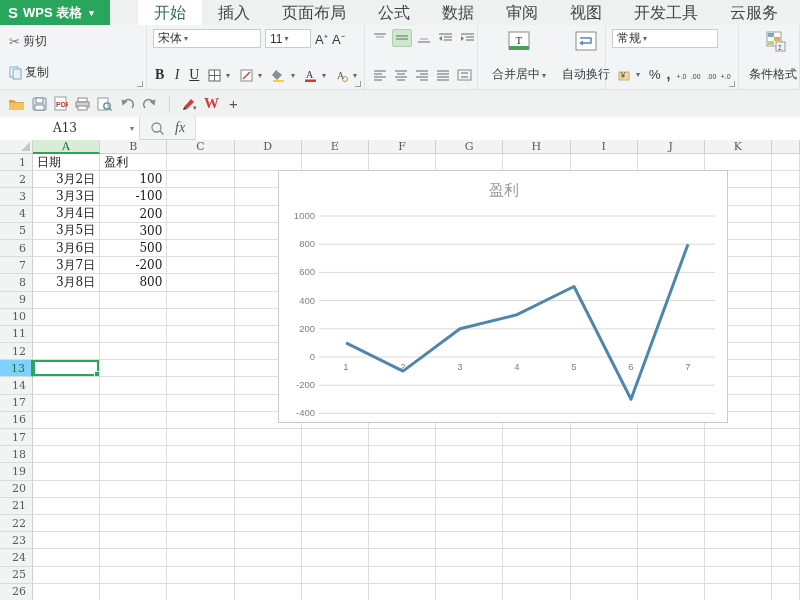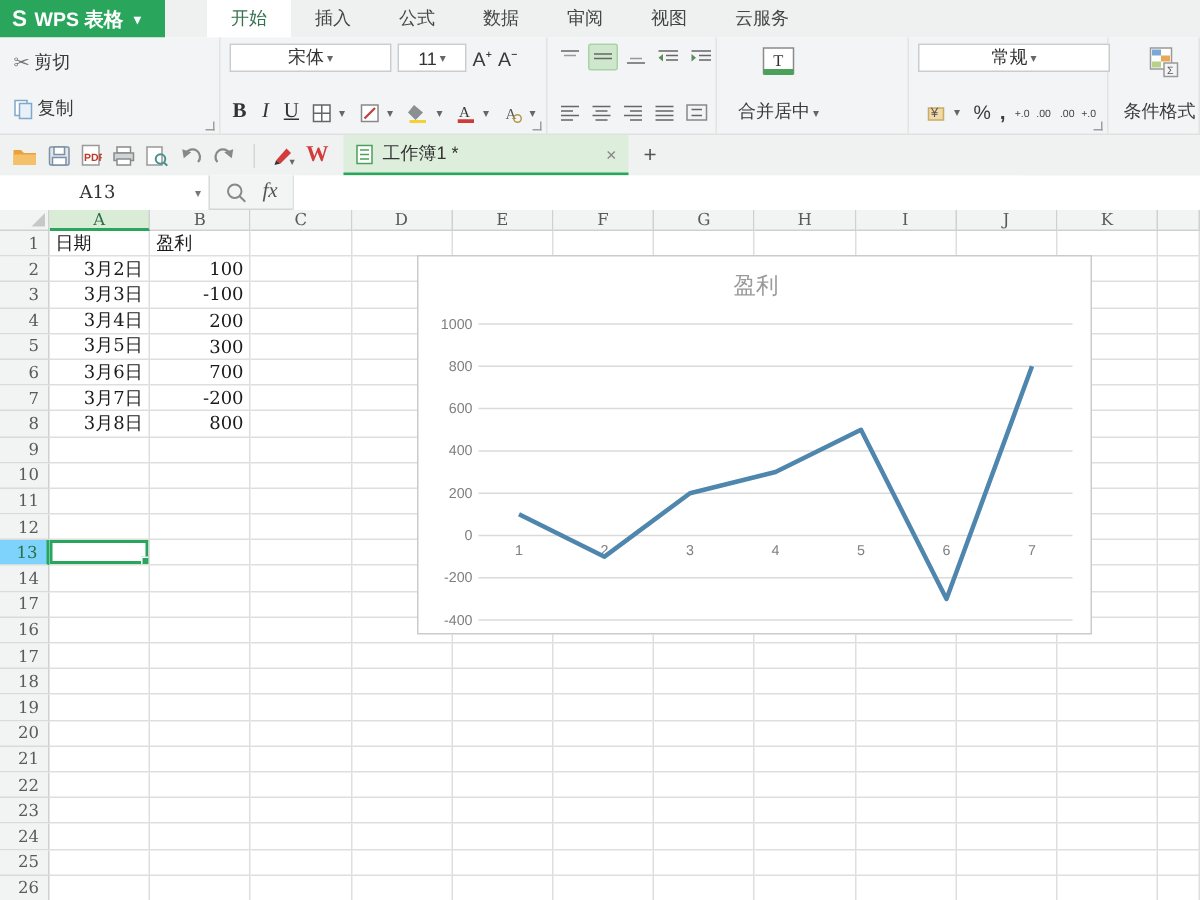--- a/index.html
+++ b/index.html
@@ -6,32 +6,32 @@
   html,body { width:800px; height:600px; font-family:"Liberation Sans", sans-serif; background:#fff; overflow:hidden; }
   .abs { position:absolute; }
   #stage { position:relative; width:800px; height:600px; background:#fff; }
 
   
   #titlebar { left:0; top:0; width:800px; height:25px; background:#eff1f1; }
   #brand { left:0; top:0; width:110px; height:25px; background:#2aa65c; color:#fff; display:flex; align-items:center; gap:5px; padding-left:8px; font-size:13px; font-weight:bold; }
   #brand .slogo { font-size:15px; font-weight:bold; }
   #brand .caret { font-size:9px; margin-left:2px; }
   #menu-tabs { left:138px; top:0; height:25px; display:flex; }
-  .menu-tab { padding:0 16px; line-height:25px; font-size:12px; color:#454545; cursor:default; }
+  .menu-tab { padding:0 16px; line-height:25px; font-size:16px; color:#454545; cursor:default; }
   .menu-tab.active { background:#fff; color:#34714e; }
 
   
   #ribbon { left:0; top:25px; width:800px; height:65px; background:#f3f4f5; border-bottom:1px solid #dfe1e1; display:flex; }
   .rgroup { height:100%; position:relative; border-right:1px solid #e2e4e4; padding:4px 4px 2px 6px; }
   .launcher { position:absolute; right:3px; bottom:2px; width:6px; height:6px; border-right:1px solid #9aa0a0; border-bottom:1px solid #9aa0a0; }
   .rlabel { font-size:12px; color:#3a3a3a; white-space:nowrap; }
   .dd { font-size:8px; color:#666; margin-left:2px; }
   .iconbtn { display:flex; align-items:center; gap:3px; padding:1px 3px; border-radius:2px; }
   .stackbtn { display:flex; flex-direction:column; align-items:center; justify-content:space-between; padding:2px 4px; height:56px; }
-  .combo { background:#fff; border:1px solid #c9cdcd; height:19px; display:flex; align-items:center; justify-content:center; padding:0 4px; font-size:12px; color:#333; }
+  .combo { background:#fff; border:1px solid #c9cdcd; height:19px; display:flex; align-items:center; justify-content:flex-start; padding:0 4px; font-size:12px; color:#333; }
   .seg { display:flex; align-items:center; gap:6px; }
   svg { display:block; }
 
   
   #g-clip { width:147px; display:flex; gap:6px; }
   #paste-btn { display:flex; flex-direction:column; align-items:center; justify-content:space-between; width:40px; height:56px; padding-top:3px; }
   .clipcol { display:flex; flex-direction:column; justify-content:space-between; height:56px; padding:3px 0; }
 
   
   #g-font { width:218px; display:flex; flex-direction:column; justify-content:space-between; padding-bottom:6px; }
@@ -92,24 +92,26 @@
 
   <div id="titlebar" class="abs">
     <div id="brand" class="abs">
       <span class="slogo">S</span>
       <span>WPS 表格</span>
       <span class="caret">▾</span>
     </div>
     <div id="menu-tabs" class="abs">
         <div class="menu-tab active">开始</div>
         <div class="menu-tab">插入</div>
+        <div class="menu-tab">页面布局</div>
         <div class="menu-tab">公式</div>
         <div class="menu-tab">数据</div>
         <div class="menu-tab">审阅</div>
         <div class="menu-tab">视图</div>
+        <div class="menu-tab">开发工具</div>
         <div class="menu-tab">云服务</div>
       </div>
   </div>
 
   <div id="ribbon" class="abs">
 
     <div class="rgroup" id="g-clip">
       <div class="clipcol">
         <div class="iconbtn">
           <span style="color:#777;font-size:13px;">✂</span>
@@ -269,24 +271,34 @@
       <div class="stackbtn">
         <span>
           <svg width="24" height="22">
               <rect x="2" y="1" width="20" height="17" fill="#fff" stroke="#8a8a8a"></rect>
               <text x="8.5" y="13" font-size="11" fill="#333" font-family="Liberation Serif, serif">T</text>
               <rect x="2" y="15" width="20" height="4" fill="#4ba05a"></rect>
             </svg>
         </span>
         <span class="rlabel"><span>合并居中</span><span class="dd">▾</span></span>
       </div>
+      <div class="stackbtn">
+        <span>
+          <svg width="24" height="22">
+              <rect x="2" y="1" width="20" height="18" fill="#fff" stroke="#8a8a8a"></rect>
+              <polyline points="6,7 17,7 17,12 9,12" fill="none" stroke="#5b87b5" stroke-width="1.5"></polyline>
+              <polygon points="9,9.5 9,14.5 5,12" fill="#5b87b5"></polygon>
+            </svg>
+        </span>
+        <span class="rlabel">自动换行</span>
+      </div>
     </div>
 
     <div class="rgroup" id="g-num">
-      <div class="combo" style="width:128px">
+      <div class="combo" style="width:106px">
         <span>常规</span>
           <span class="dd">▾</span>
       </div>
       <div class="seg" style="padding-left:2px">
         <span class="iconbtn">
           <svg width="14" height="14">
               <rect x="2" y="5" width="10" height="8" fill="#f0d9a6" stroke="#c9ab66"></rect>
               <text x="3.5" y="11" font-size="9" fill="#555" font-family="Liberation Sans, sans-serif">¥</text>
             </svg>
             <span class="dd">▾</span>
@@ -372,32 +384,20 @@
         </span>
       <span class="qat-sep"></span>
       <span>
           <svg width="16" height="14">
             <polygon points="3,10 10,2 13,5 6,12" fill="#d23c3c"></polygon>
             <polygon points="3,10 6,12 2,13" fill="#333"></polygon>
             <text x="12" y="13" font-size="7" fill="#666">▾</text>
           </svg>
         </span>
       <span style="color:#d23c3c;font-family:'Liberation Serif',serif;font-weight:bold;font-size:15px;">W</span>
-    </div>
-    <div id="doc-tab">
-      <span>
-          <svg width="12" height="14">
-            <rect x="1" y="1" width="10" height="12" fill="#fff" stroke="#4ba05a"></rect>
-            <line x1="3" y1="4" x2="9" y2="4" stroke="#4ba05a"></line>
-            <line x1="3" y1="7" x2="9" y2="7" stroke="#4ba05a"></line>
-            <line x1="3" y1="10" x2="9" y2="10" stroke="#4ba05a"></line>
-          </svg>
-        </span>
-      <span>工作簿1 *</span>
-      <span class="close">×</span>
     </div>
     <span id="newtab">+</span>
   </div>
 
   <div id="formularow" class="abs">
     <div id="namebox">
       <span class="val">A13</span>
       <span class="caret">▾</span>
     </div>
     <div id="fxwrap">
@@ -487,21 +487,21 @@
         <div class="cell"></div>
         <div class="cell"></div>
         <div class="cell"></div>
         <div class="cell"></div>
         <div class="cell"></div>
         <div class="cell"></div>
         <div class="cell"></div>
         <div class="cell"></div>
         <div class="rh">6</div>
         <div class="cell num">3月6日</div>
-        <div class="cell num">700</div>
+        <div class="cell num">500</div>
         <div class="cell"></div>
         <div class="cell"></div>
         <div class="cell"></div>
         <div class="cell"></div>
         <div class="cell"></div>
         <div class="cell"></div>
         <div class="cell"></div>
         <div class="cell"></div>
         <div class="cell"></div>
         <div class="cell"></div>

